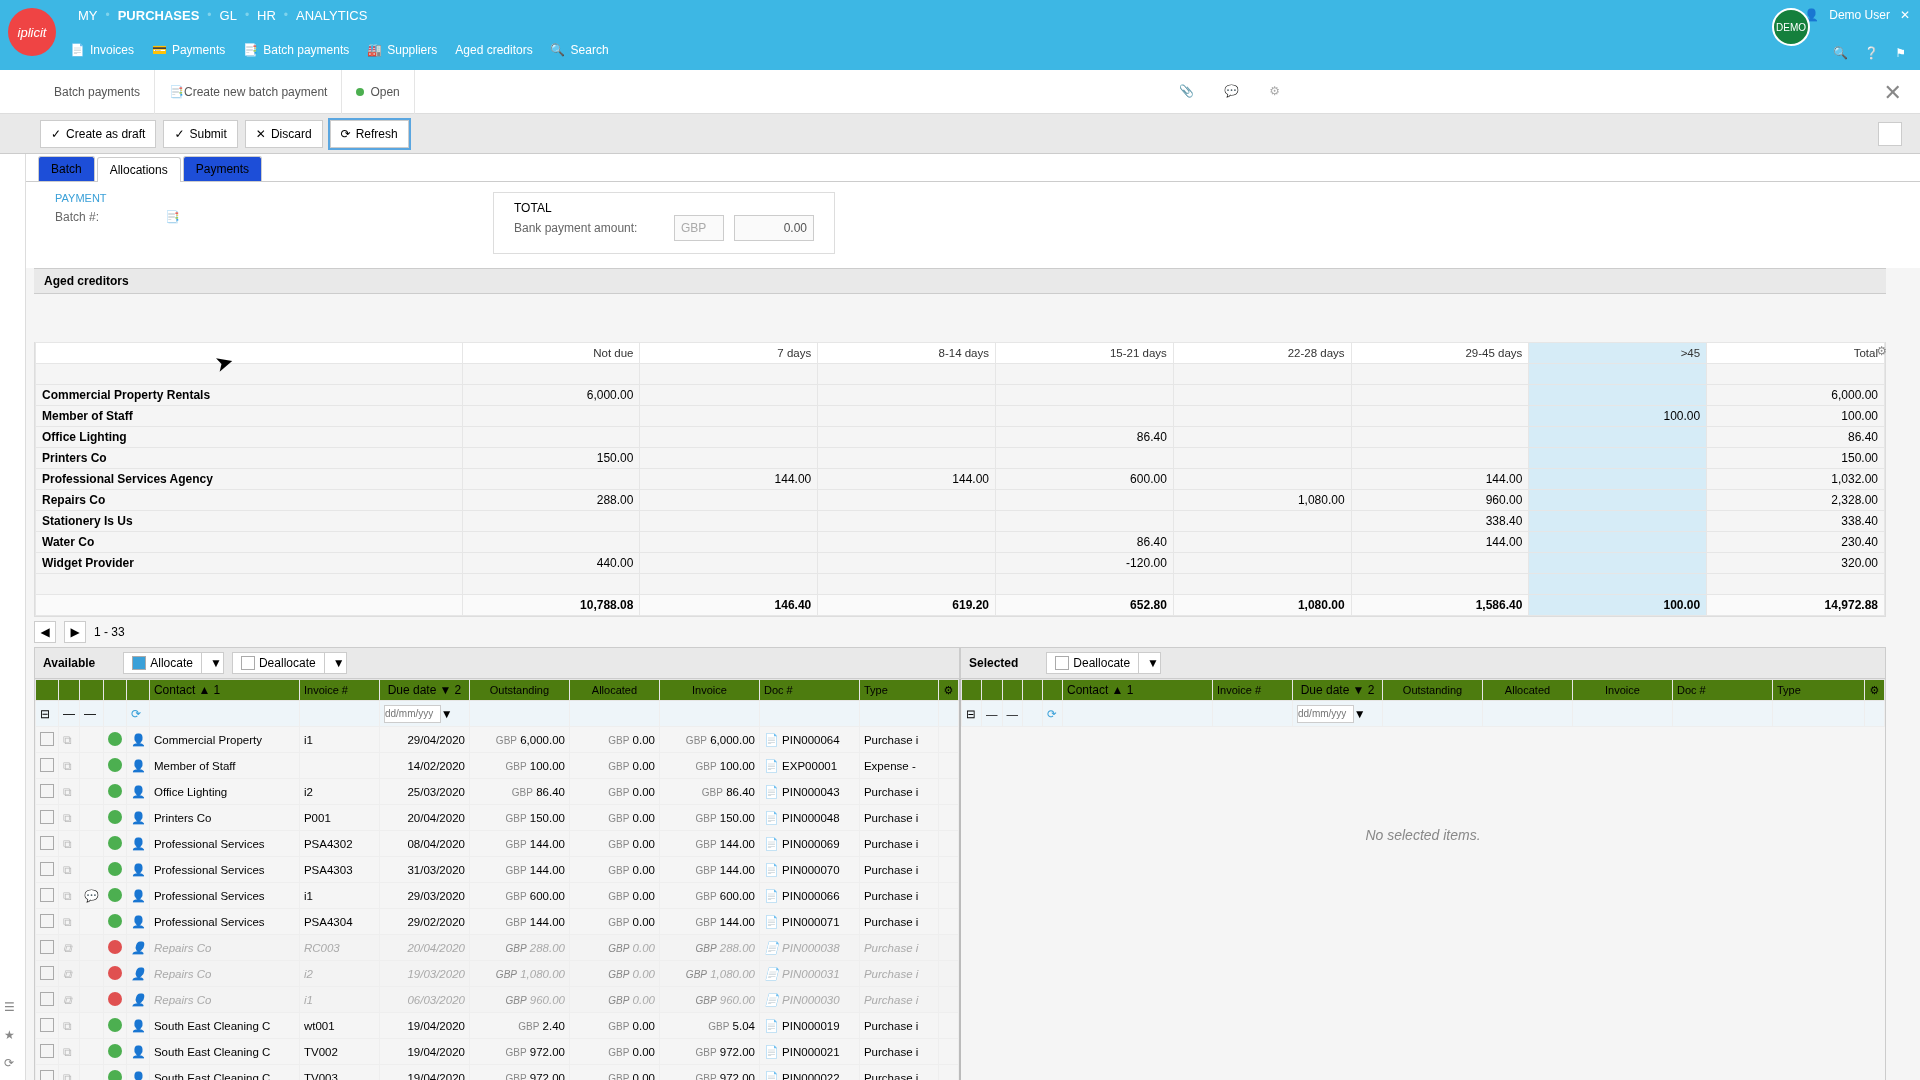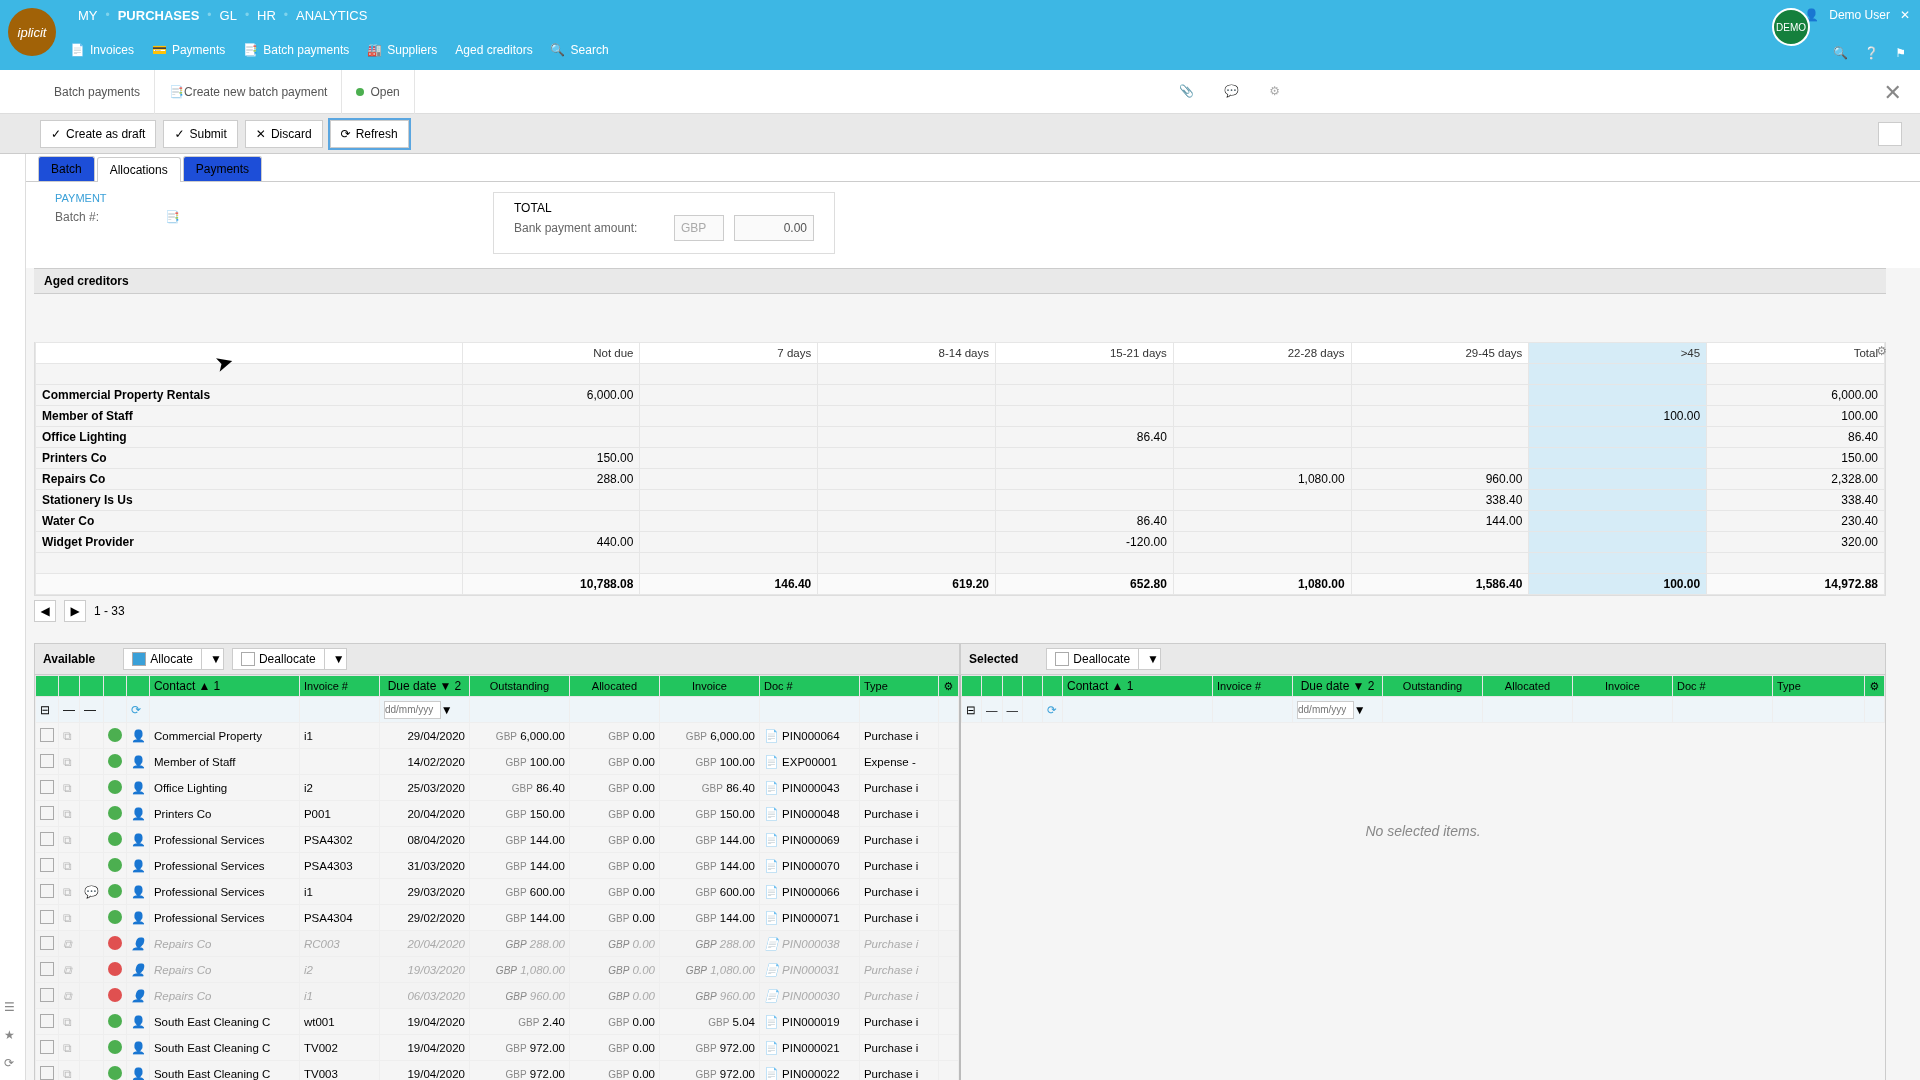--- a/index.html
+++ b/index.html
@@ -6,21 +6,21 @@
 body { background:#f5f5f5; overflow:hidden; width:1920px; height:1080px; }
 
 
 .top-bar { background:#3db7e4; height:30px; display:flex; align-items:center; color:#fff; padding:0 10px 0 70px; }
 .top-bar .nav-item { padding:0 8px; font-size:13px; cursor:pointer; }
 .top-bar .nav-item.active { font-weight:bold; }
 .top-bar .sep { color:#7fd3ec; }
 .top-right { margin-left:auto; display:flex; align-items:center; gap:10px; font-size:12px; }
 .second-bar { background:#3db7e4; height:40px; display:flex; align-items:center; padding-left:70px; gap:18px; color:#fff; }
 .second-bar .tbtn { display:flex; align-items:center; gap:5px; cursor:pointer; }
-.logo { position:absolute; top:8px; left:8px; width:48px; height:48px; border-radius:50%; background:#a16207; color:#fff; display:flex; align-items:center; justify-content:center; font-size:13px; font-style:italic; }
+.logo { position:absolute; top:8px; left:8px; width:48px; height:48px; border-radius:50%; background:#ef4444; color:#fff; display:flex; align-items:center; justify-content:center; font-size:13px; font-style:italic; }
 .demo-badge { position:absolute; top:8px; right:110px; width:38px; height:38px; border:2px solid #fff; border-radius:50%; display:flex; align-items:center; justify-content:center; color:#fff; font-size:10px; background:#15803d; }
 .right-icons { position:absolute; top:46px; right:14px; display:flex; gap:16px; color:#fff; }
 
 
 .left-rail { position:absolute; top:70px; left:0; width:26px; height:calc(100% - 70px); background:#fff; border-right:1px solid #ddd; display:flex; flex-direction:column; align-items:center; padding-top:6px; gap:10px; }
 .left-rail span { width:12px; height:12px; background:#666; display:block; }
 .left-rail .plus { background:#3db7e4; border-radius:50%; }
 
 
 .crumb-bar { margin-top:0; height:44px; background:#fff; border-bottom:1px solid #ddd; display:flex; align-items:center; padding-left:40px; position:relative; }
@@ -59,29 +59,29 @@
 .aged-table tr.totals td { font-weight:bold; background:#fafafa; }
 .col-name { width:240px; }
 .col-num { width:100px; }
 .hl { background:#d6ecf7 !important; }
 .gear-right { position:absolute; right:-2px; top:2px; color:#888; }
 .pager { display:flex; align-items:center; gap:8px; padding:4px 34px; }
 .pager .pbtn { width:22px; height:22px; border:1px solid #ccc; background:#fff; text-align:center; line-height:20px; cursor:pointer; }
 
 
 .split-head { display:flex; margin:0 34px; }
-.split-head .half { flex:1; background:#e9e9e9; border:1px solid #ccc; padding:4px 8px; display:flex; align-items:center; gap:8px; font-weight:bold;margin-top:17px; }
+.split-head .half { flex:1; background:#e9e9e9; border:1px solid #ccc; padding:4px 8px; display:flex; align-items:center; gap:8px; font-weight:bold; }
 .split-head button { height:22px; padding:0 8px; background:#fff; border:1px solid #ccc; display:flex; align-items:center; gap:4px; }
 .split-head .dd { width:22px; border-left:none; }
 
 .grid-wrap { display:flex; margin:0 34px; border:1px solid #ccc; border-top:none; height:416px; }
 .grid-half { flex:1; overflow:auto; position:relative; }
 .grid-half.left { border-right:2px solid #bbb; }
 .grid-table { width:100%; border-collapse:collapse; }
-.grid-table th { background:#22c55e; border:1px solid #e6e6e6; padding:3px 4px; font-weight:normal; font-size:11px; position:sticky; top:0;margin-left:44px; }
+.grid-table th { background:#4d7c0f; border:1px solid #e6e6e6; padding:3px 4px; font-weight:normal; font-size:11px; position:sticky; top:0;margin-left:44px; }
 .grid-table td { border:1px solid #eee; padding:2px 4px; height:26px; font-size:11.5px; }
 .grid-table td.r { text-align:right; }
 .grid-table tr.dis td { color:#aaa; font-style:italic; background:#f3f3f3; }
 .chk { width:14px; height:14px; border:1px solid #aaa; display:inline-block; }
 .status-g { width:14px; height:14px; border-radius:50%; background:#4caf50; display:inline-block; }
 .status-r { width:14px; height:14px; border-radius:50%; background:#e05050; display:inline-block; }
 .pers { width:14px; height:14px; display:inline-block; color:#555; }
 .cur { color:#888; font-size:10px; }
 .no-sel { text-align:center; color:#888; padding-top:100px; font-size:14px; font-style:italic; }
 .filter-row td { background:#eef5f9; }
@@ -259,20 +259,31 @@
         <tr>
           <td class="name">Printers Co</td>
           <td>150.00</td>
           <td></td>
           <td></td>
           <td></td>
           <td></td>
           <td></td>
           <td class="hl"></td>
           <td>150.00</td>
+        </tr>
+        <tr>
+          <td class="name">Professional Services Agency</td>
+          <td></td>
+          <td>144.00</td>
+          <td>144.00</td>
+          <td>600.00</td>
+          <td></td>
+          <td>144.00</td>
+          <td class="hl"></td>
+          <td>1,032.00</td>
         </tr>
         <tr>
           <td class="name">Repairs Co</td>
           <td>288.00</td>
           <td></td>
           <td></td>
           <td></td>
           <td>1,080.00</td>
           <td>960.00</td>
           <td class="hl"></td>

